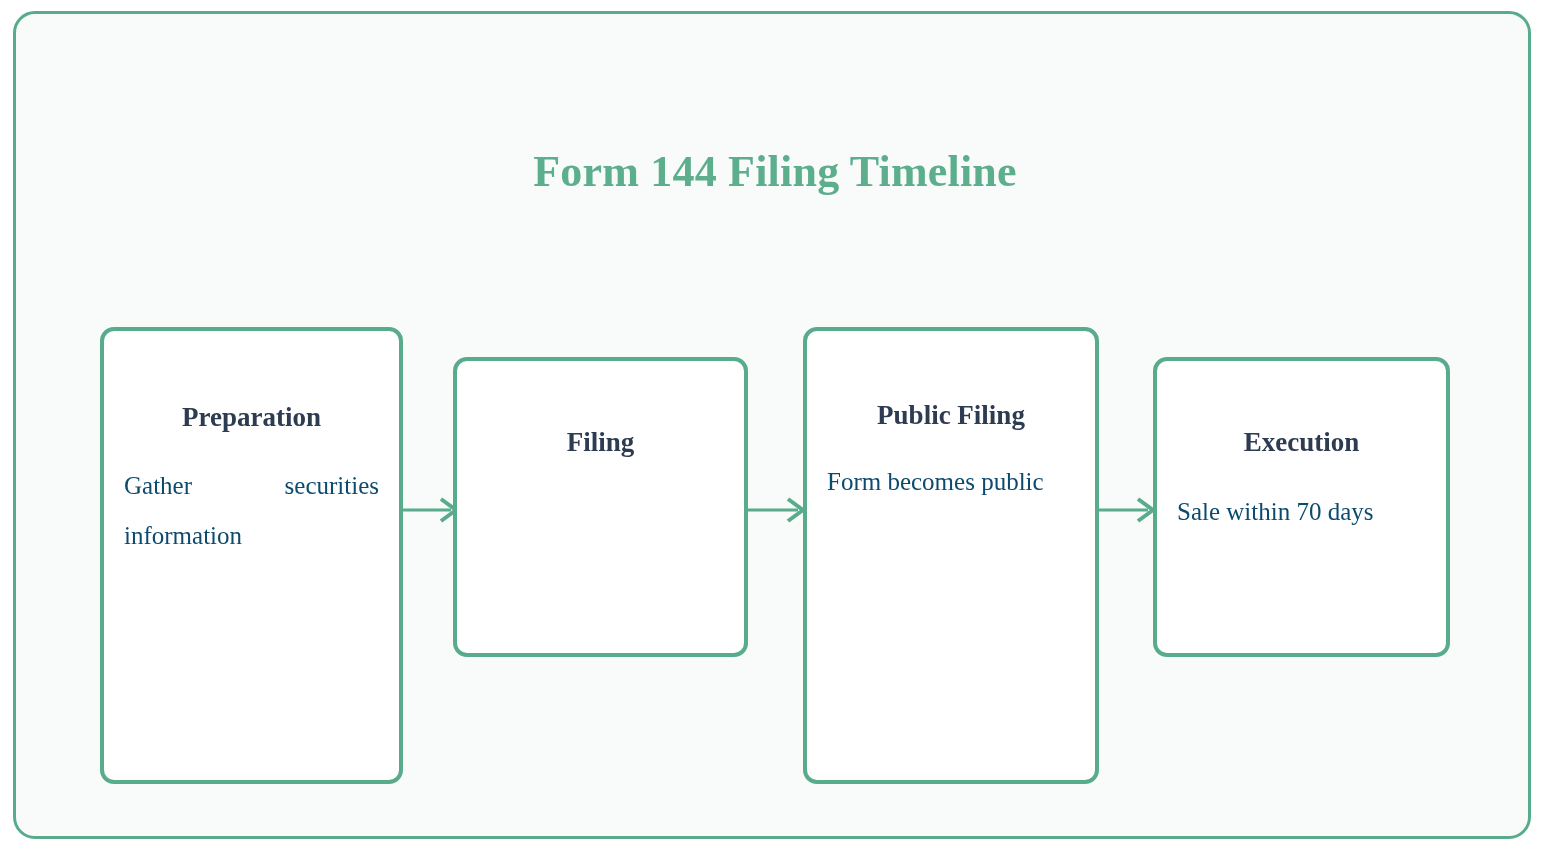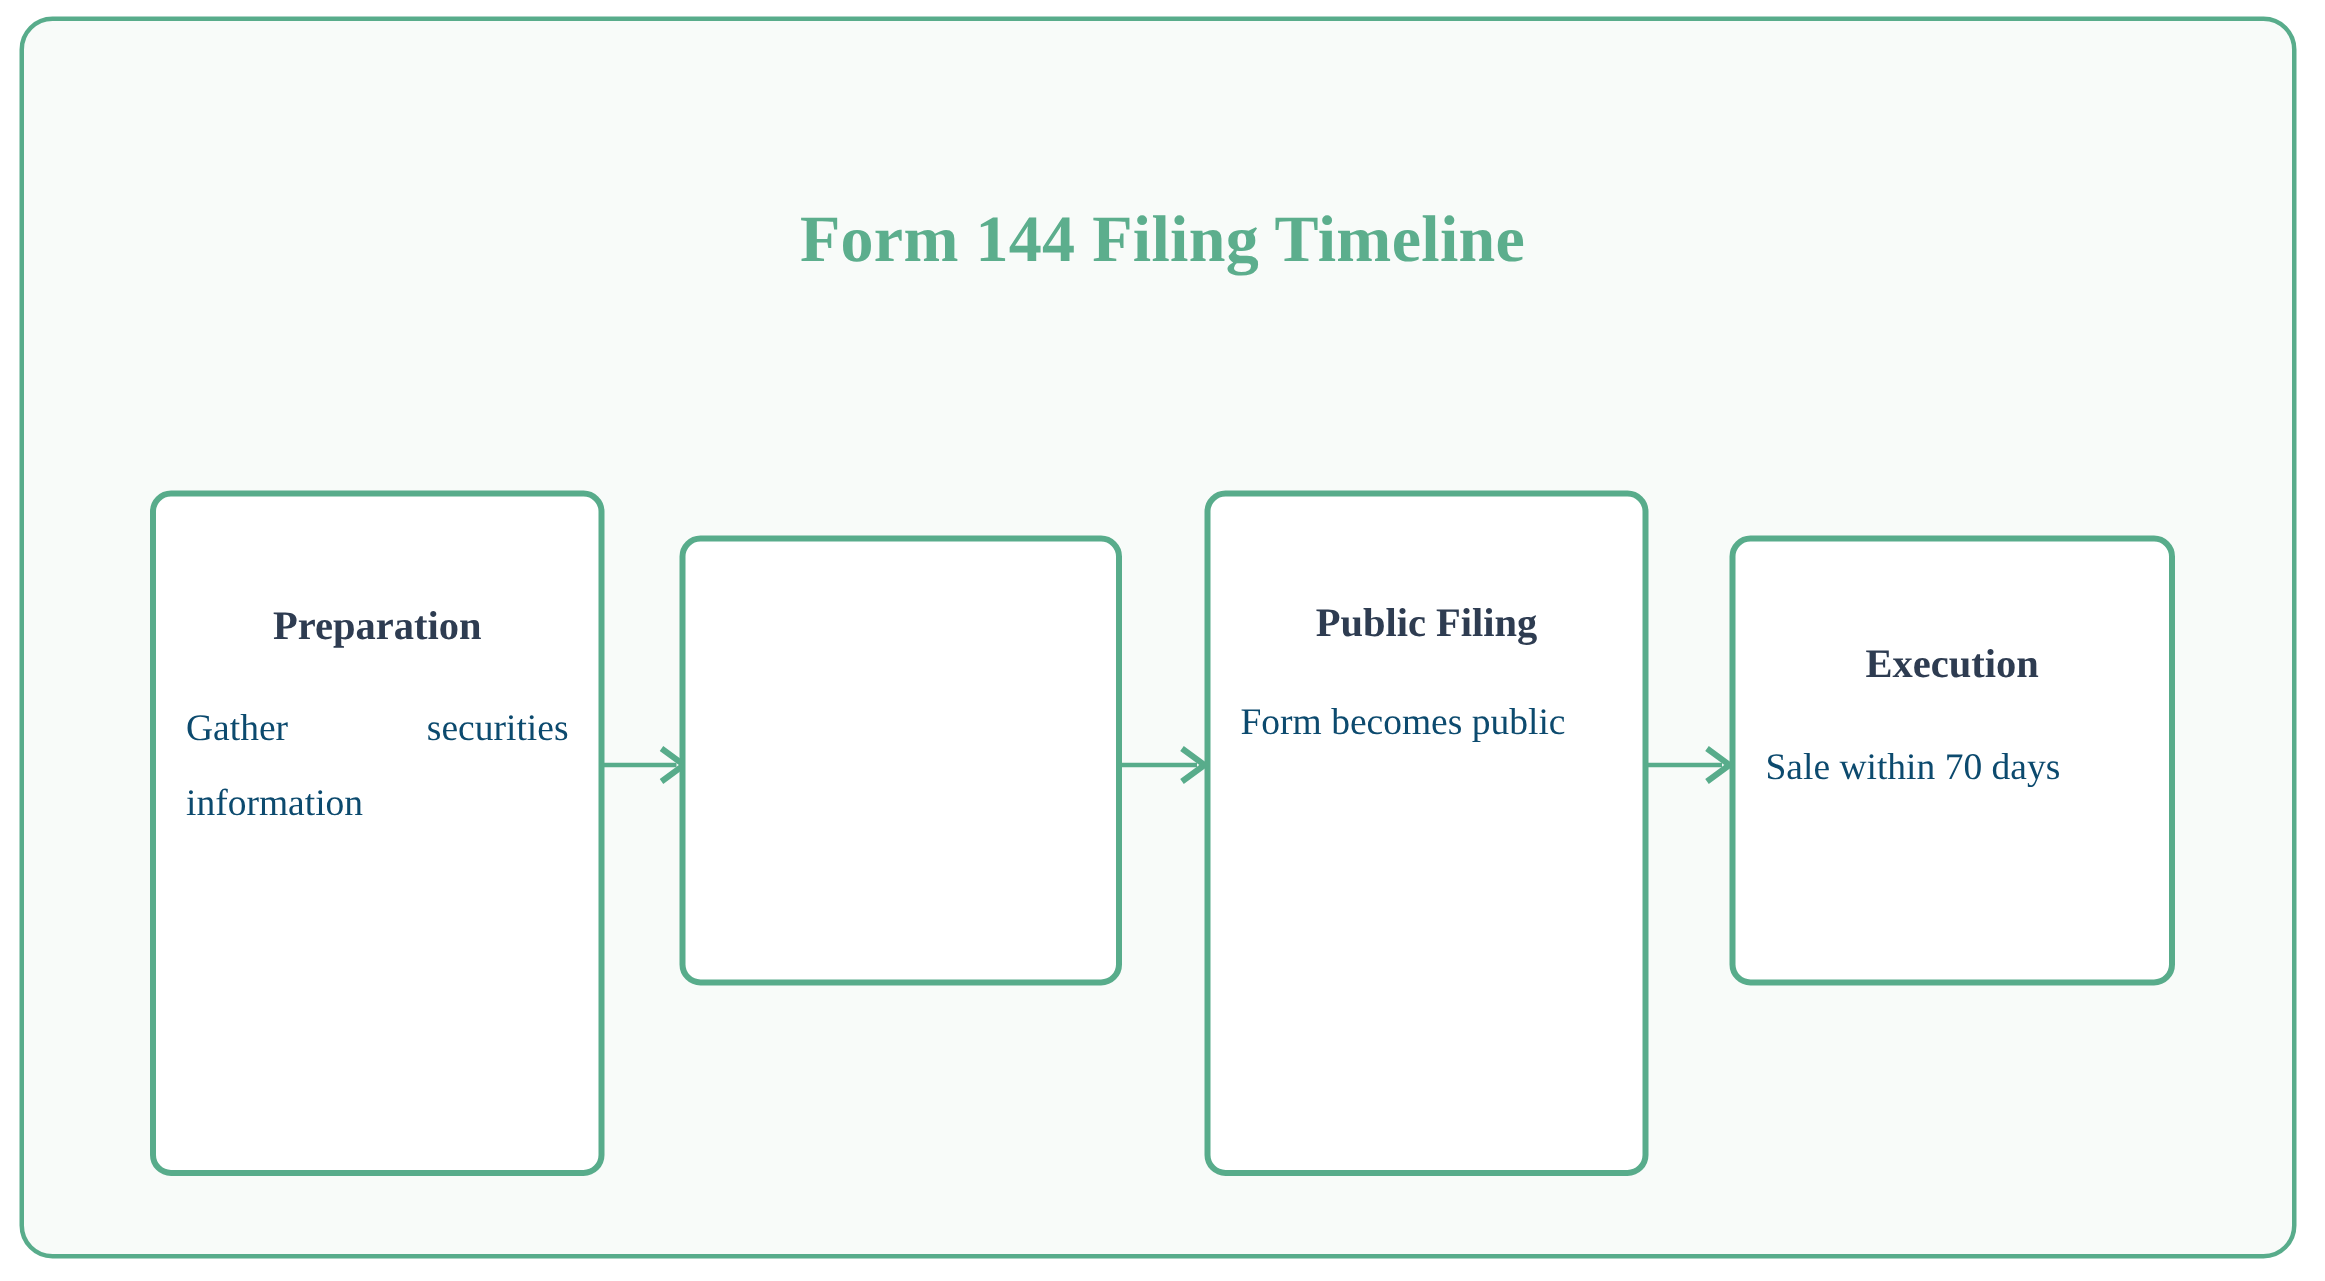--- a/index.html
+++ b/index.html
@@ -30,21 +30,21 @@
     box-sizing: border-box;
     background: #f8fbf9;
     border: 3px solid #58ac8b;
     border-radius: 22px;
   }
 
   
   .diagram-title {
     position: absolute;
     left: 0;
-    top: 122px;
+    top: 134px;
     width: 1518px;
     text-align: center;
     font-size: 44px;
     font-weight: bold;
     color: #5cae8d;
     letter-spacing: 0.2px;
     line-height: 1.1;
   }
 
   
@@ -148,20 +148,21 @@
 
       <div class="connector conn-1">
         <svg width="58" height="36" viewBox="0 0 58 36">
           <line x1="0" y1="18" x2="50" y2="18" stroke="#58ac8b" stroke-width="3"></line>
           <polyline points="40,7 55,18 40,29" fill="none" stroke="#58ac8b" stroke-width="4" stroke-linecap="butt" stroke-linejoin="miter"></polyline>
         </svg>
       </div>
 
       <div class="step-card short card-2">
         <div class="card-inner">
+          <div class="step-heading">Filing</div>
         </div>
       </div>
 
       <div class="connector conn-2">
         <svg width="60" height="36" viewBox="0 0 60 36">
           <line x1="0" y1="18" x2="52" y2="18" stroke="#58ac8b" stroke-width="3"></line>
           <polyline points="42,7 57,18 42,29" fill="none" stroke="#58ac8b" stroke-width="4" stroke-linecap="butt" stroke-linejoin="miter"></polyline>
         </svg>
       </div>
 

